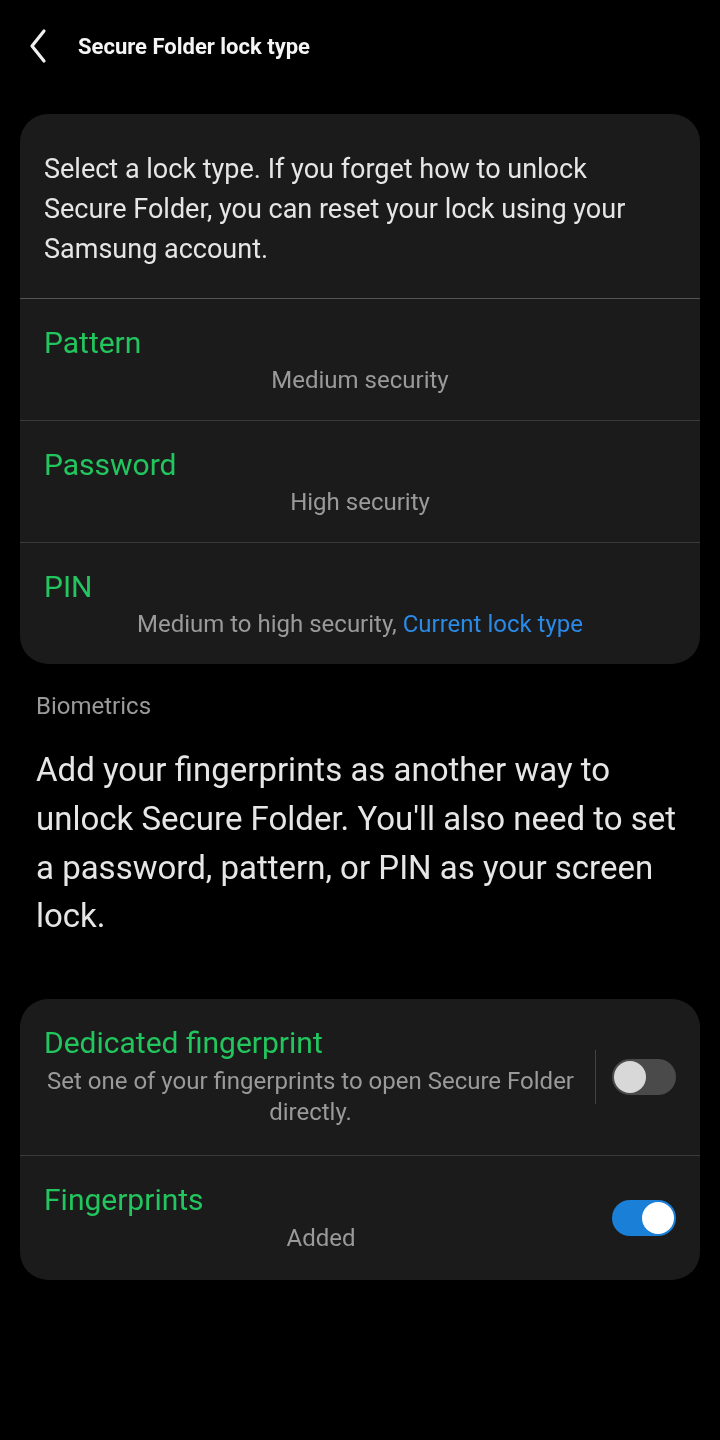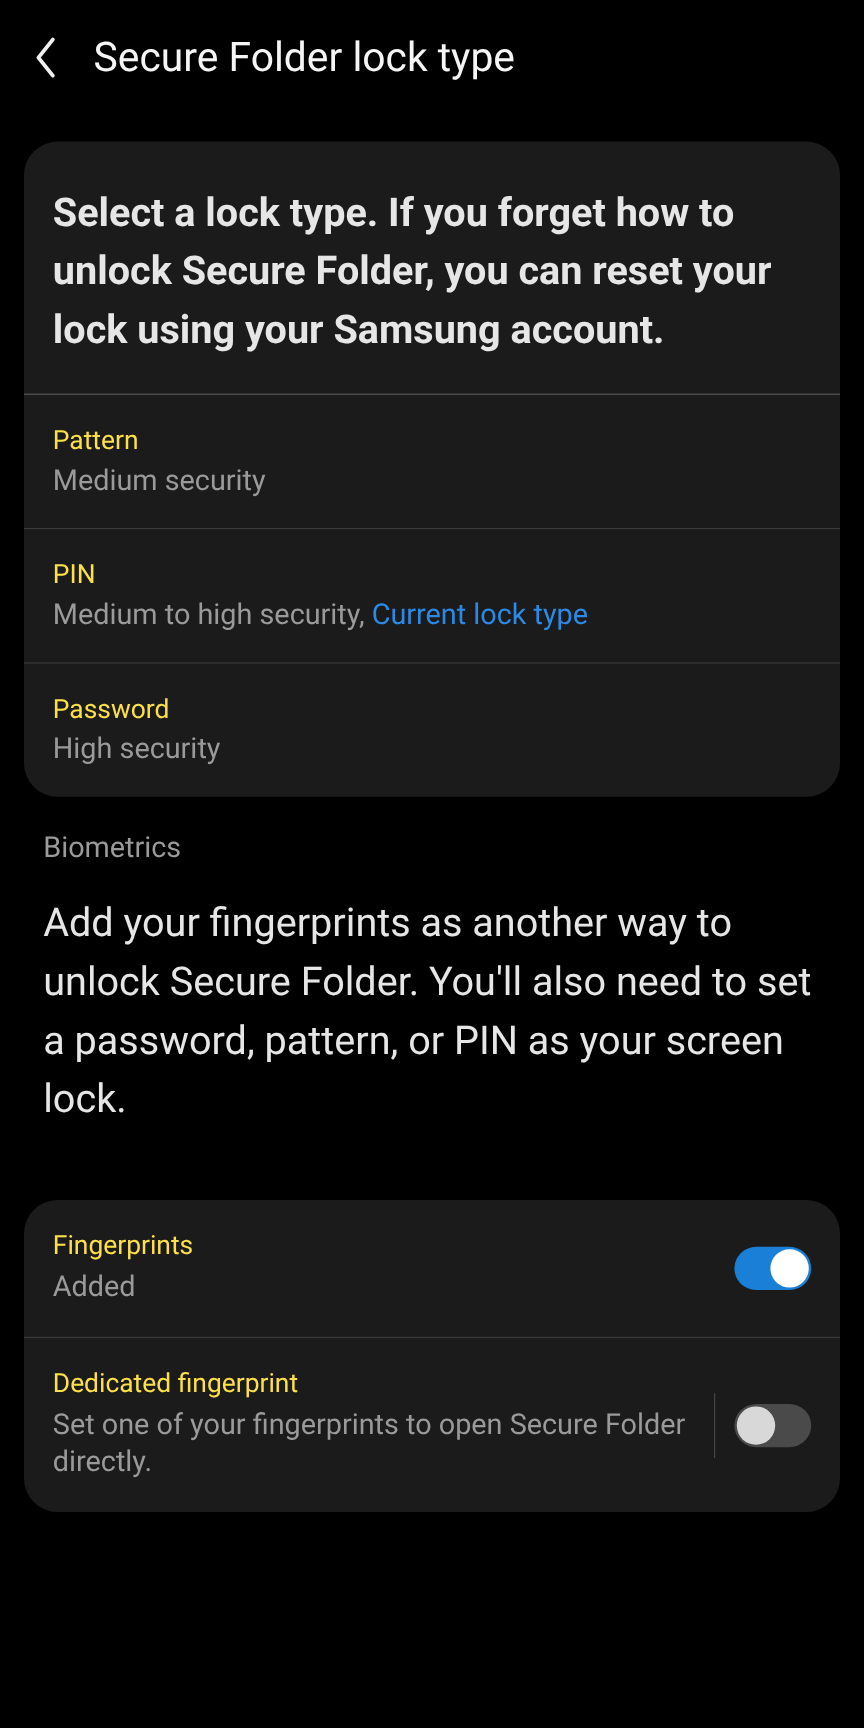--- a/index.html
+++ b/index.html
@@ -19,52 +19,52 @@
   }
   .back-icon {
     width: 36px;
     height: 36px;
     display: flex;
     align-items: center;
     justify-content: center;
   }
   .back-icon svg { width: 24px; height: 38px; }
   .page-title {
-    font-size: 34px;
-    font-weight: 400;
+    font-size: 22px;
+    font-weight: 700;
     color: #f5f5f5;
   }
   .card {
     background: #1b1b1b;
     border-radius: 28px;
     margin: 30px 20px 0 20px;
     overflow: hidden;
   }
   .card-intro {
     padding: 36px 24px 28px 24px;
-    font-size: 33px;
+    font-size: 27px;
     line-height: 1.48;
     color: #e6e6e6;
     border-bottom: 1px solid #555;
-    font-weight: bold;
   }
   .option {
     padding: 26px 24px;
     border-bottom: 1px solid #3a3a3a;
   }
   .option:last-child { border-bottom: none; }
   .option-title {
-    font-size: 22px;
+    font-size: 30px;
     font-weight: 400;
-    color: #fde047;
+    color: #22c55e;
     margin-bottom: 6px;
   }
   .option-sub {
     font-size: 24px;
     color: #9a9a9a;
+    text-align: center;
   }
   .option-sub .current {
     color: #2b8ae6;
   }
   .section-label {
     font-size: 24px;
     color: #9a9a9a;
     padding: 28px 28px 12px 36px;
   }
   .section-desc {
@@ -123,49 +123,49 @@
 
 <div class="card">
   <div class="card-intro">Select a lock type. If you forget how to unlock Secure Folder, you can reset your lock using your Samsung account.</div>
 
   <div class="option">
     <div class="option-title">Pattern</div>
     <div class="option-sub">Medium security</div>
   </div>
 
   <div class="option">
+    <div class="option-title">Password</div>
+    <div class="option-sub">High security</div>
+  </div>
+
+  <div class="option">
     <div class="option-title">PIN</div>
     <div class="option-sub">
       <span>Medium to high security, </span><span class="current">Current lock type</span>
     </div>
-  </div>
-
-  <div class="option">
-    <div class="option-title">Password</div>
-    <div class="option-sub">High security</div>
   </div>
 </div>
 
 <div class="section-label">Biometrics</div>
 <div class="section-desc">Add your fingerprints as another way to unlock Secure Folder. You'll also need to set a password, pattern, or PIN as your screen lock.</div>
 
 <div class="card">
-  <div class="toggle-row">
-    <div class="toggle-text">
-      <div class="option-title">Fingerprints</div>
-      <div class="option-sub">Added</div>
-    </div>
-    <div class="switch on">
-      <div class="knob"></div>
-    </div>
-  </div>
-
   <div class="toggle-row">
     <div class="toggle-text">
       <div class="option-title">Dedicated fingerprint</div>
       <div class="option-sub">Set one of your fingerprints to open Secure Folder directly.</div>
     </div>
     <div class="vdiv"></div>
     <div class="switch off">
       <div class="knob"></div>
     </div>
   </div>
+
+  <div class="toggle-row">
+    <div class="toggle-text">
+      <div class="option-title">Fingerprints</div>
+      <div class="option-sub">Added</div>
+    </div>
+    <div class="switch on">
+      <div class="knob"></div>
+    </div>
+  </div>
 </div>
 
 </body></html>

